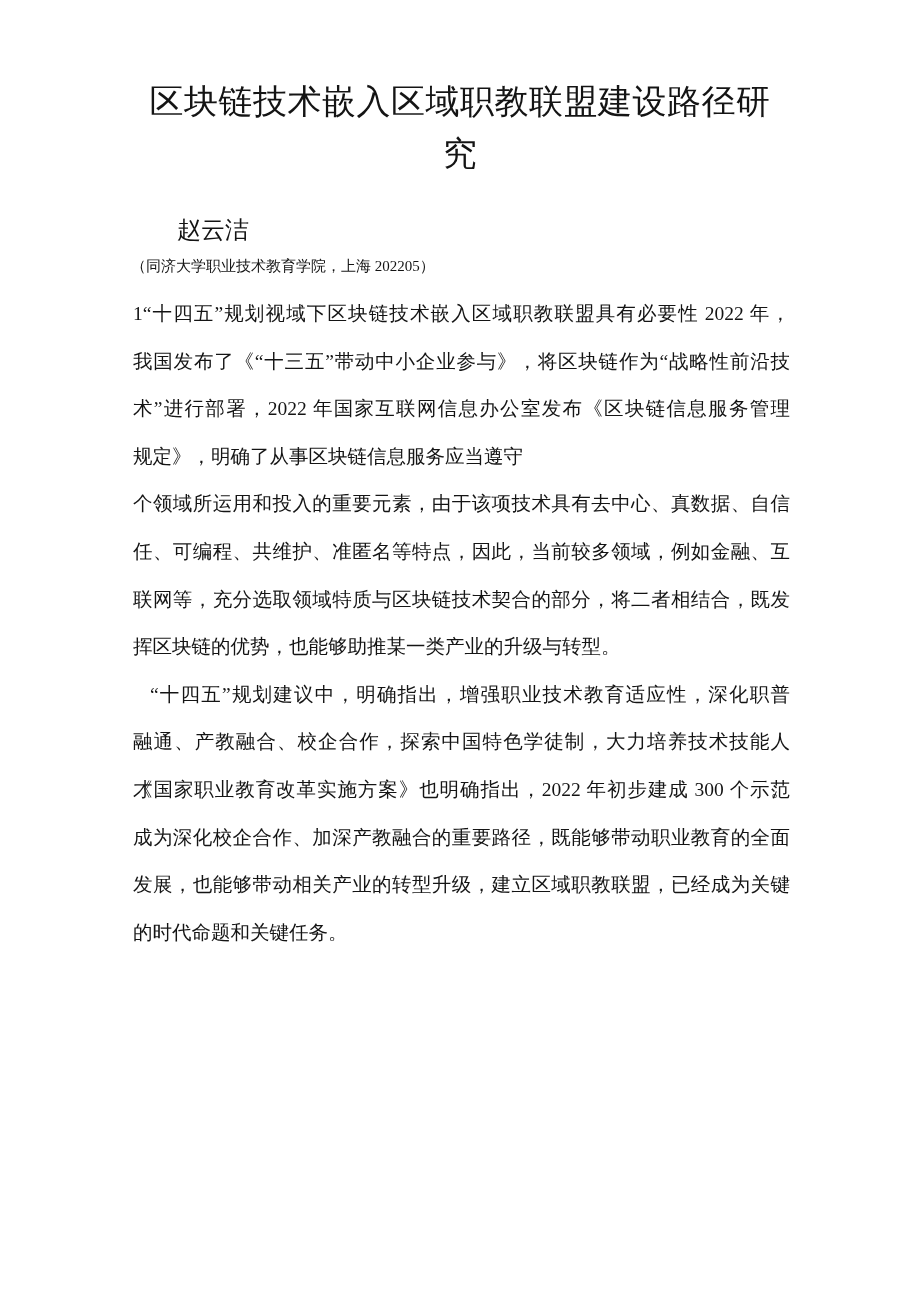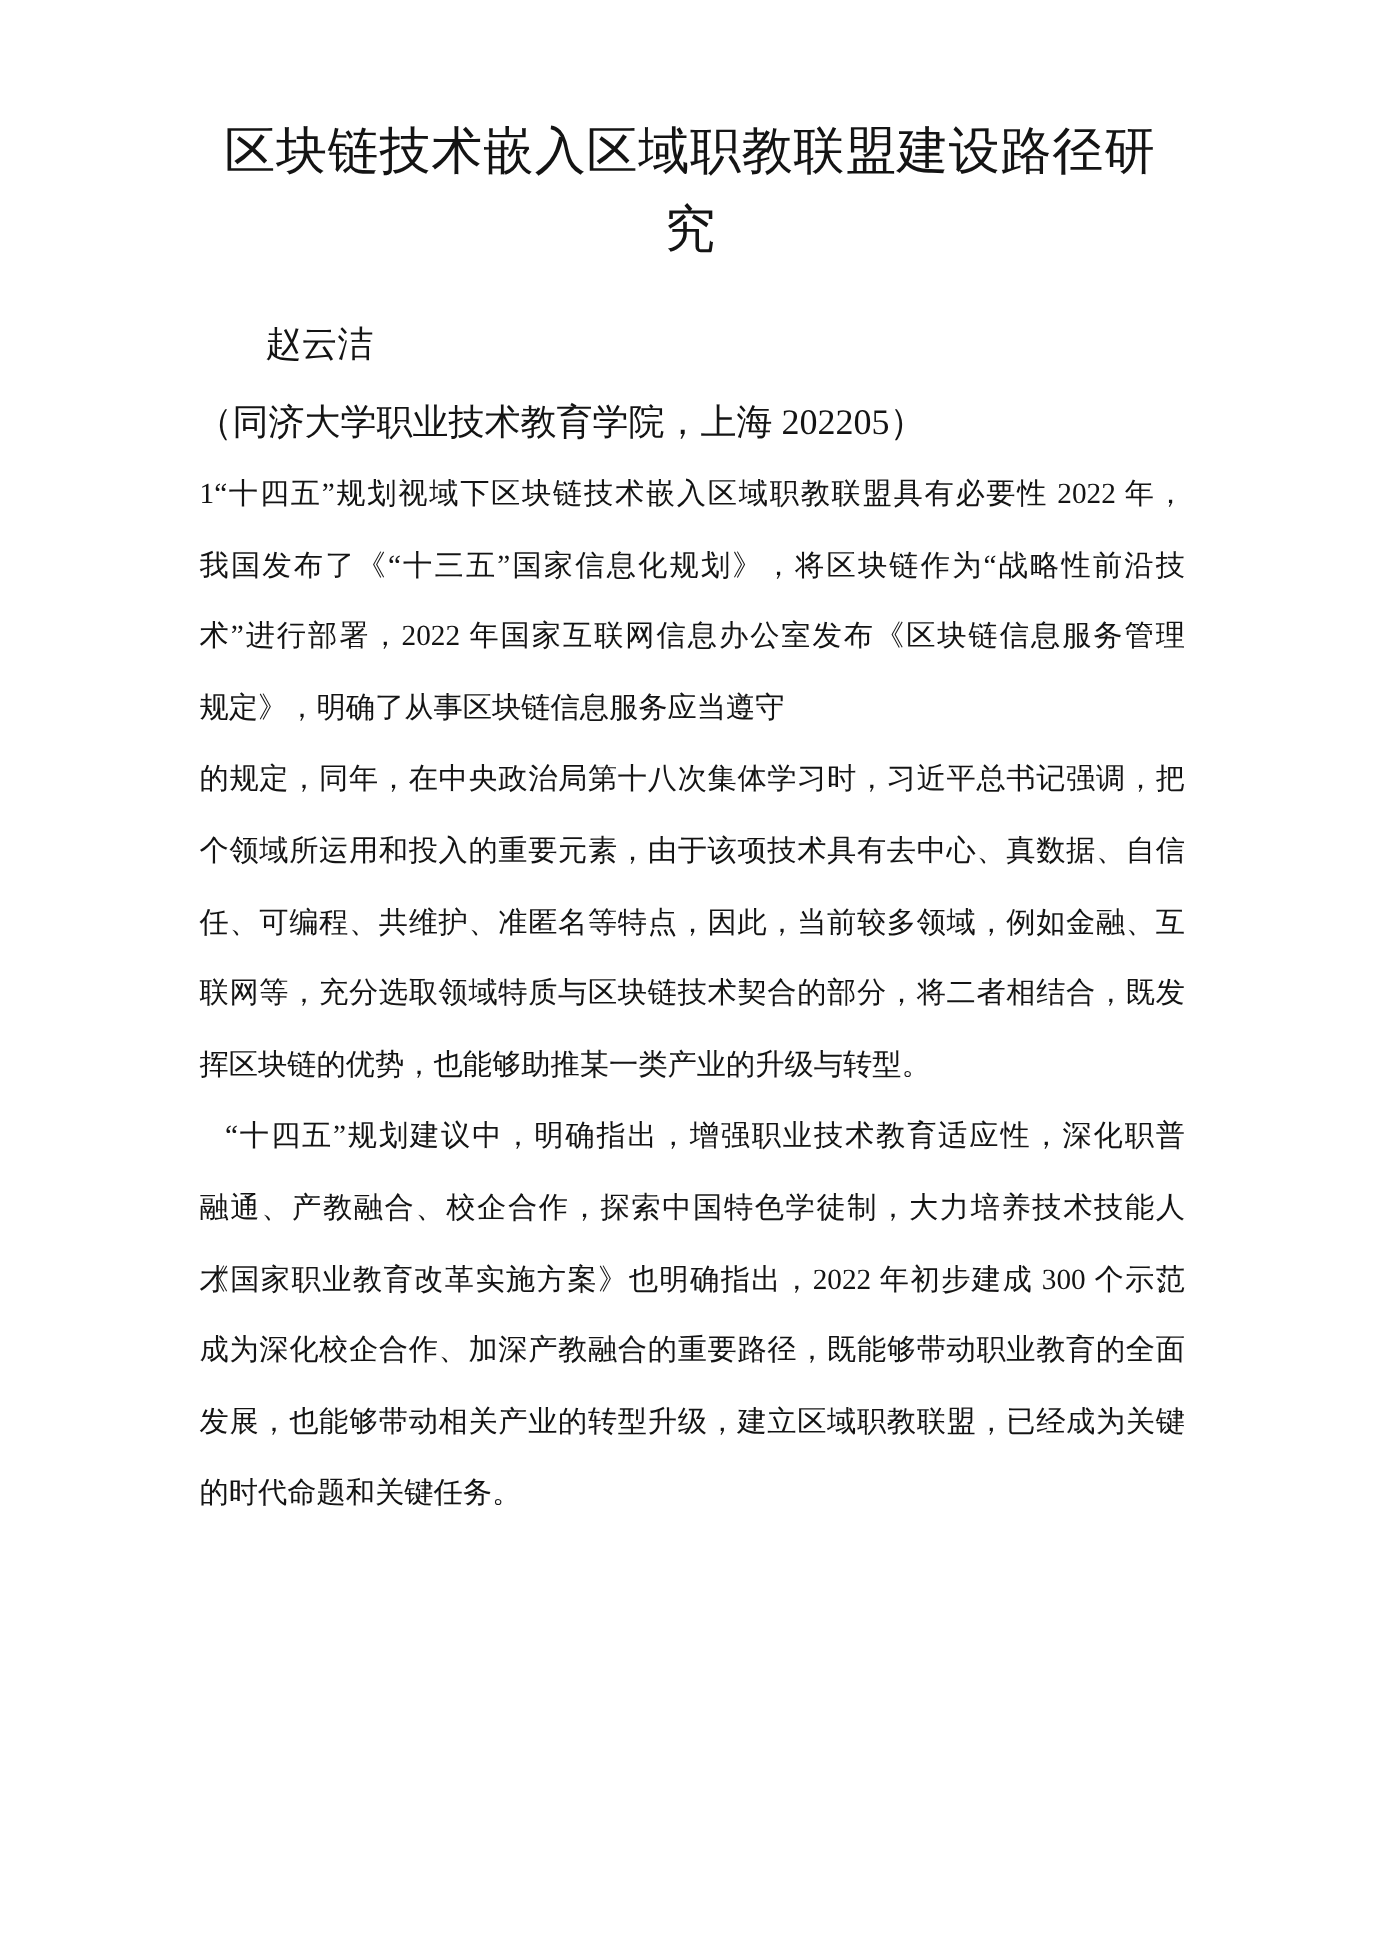--- a/index.html
+++ b/index.html
@@ -29,23 +29,23 @@
   .title-line {
     white-space: nowrap;
   }
   .author-line {
     margin-top: 40px;
     margin-left: 177px;
     font-size: 24px;
     line-height: 20px;
   }
   .affiliation-line {
-    margin-top: 32px;
+    margin-top: 16px;
     margin-left: 131px;
-    font-size: 24px;
+    font-size: 15px;
     line-height: 20px;
   }
   .body-block {
     margin-top: 14px;
     margin-left: 133px;
     width: 657px;
     font-size: 19.5px;
   }
   .body-line {
     height: 47.6px;
@@ -70,24 +70,23 @@
     <div class="title-line">区块链技术嵌入区域职教联盟建设路径研</div>
     <div class="title-line">究</div>
   </div>
 
   <div class="author-line">赵云洁</div>
 
   <div class="affiliation-line">（同济大学职业技术教育学院，上海 202205）</div>
 
   <div class="body-block">
     <div class="body-line fill">1“十四五”规划视域下区块链技术嵌入区域职教联盟具有必要性 2022 年，</div>
-    <div class="body-line fill">我国发布了《“十三五”国家信息化规划》，将区块链作为“战略性前沿技</div>
+    <div class="body-line fill">我国发布了《“十三五”带动中小企业参与》，将区块链作为“战略性前沿技</div>
     <div class="body-line fill">术”进行部署，2022 年国家互联网信息办公室发布《区块链信息服务管理</div>
     <div class="body-line">规定》，明确了从事区块链信息服务应当遵守</div>
-    <div class="body-line fill">的规定，同年，在中央政治局第十八次集体学习时，习近平总书记强调，把</div>
     <div class="body-line fill">个领域所运用和投入的重要元素，由于该项技术具有去中心、真数据、自信</div>
     <div class="body-line fill">任、可编程、共维护、准匿名等特点，因此，当前较多领域，例如金融、互</div>
     <div class="body-line fill">联网等，充分选取领域特质与区块链技术契合的部分，将二者相结合，既发</div>
     <div class="body-line">挥区块链的优势，也能够助推某一类产业的升级与转型。</div>
     <div class="body-line fill indent">“十四五”规划建议中，明确指出，增强职业技术教育适应性，深化职普</div>
     <div class="body-line fill">融通、产教融合、校企合作，探索中国特色学徒制，大力培养技术技能人才。</div>
     <div class="body-line fill">《国家职业教育改革实施方案》也明确指出，2022 年初步建成 300 个示范</div>
     <div class="body-line fill">成为深化校企合作、加深产教融合的重要路径，既能够带动职业教育的全面</div>
     <div class="body-line fill">发展，也能够带动相关产业的转型升级，建立区域职教联盟，已经成为关键</div>
     <div class="body-line">的时代命题和关键任务。</div>

